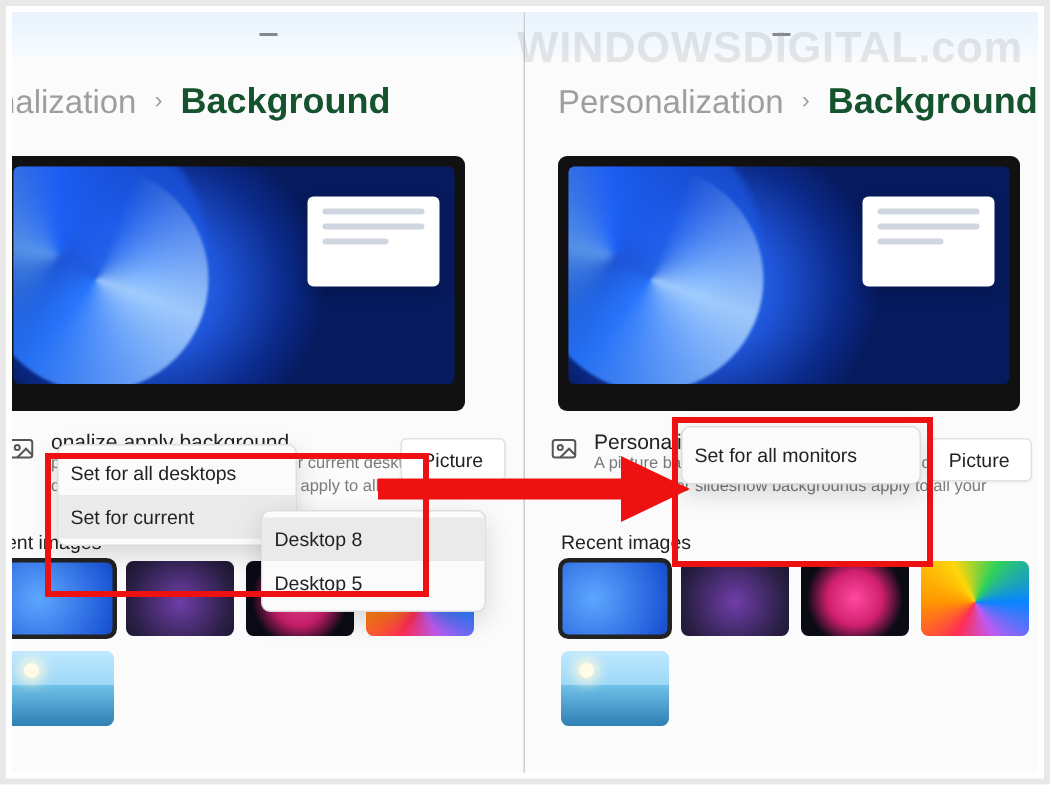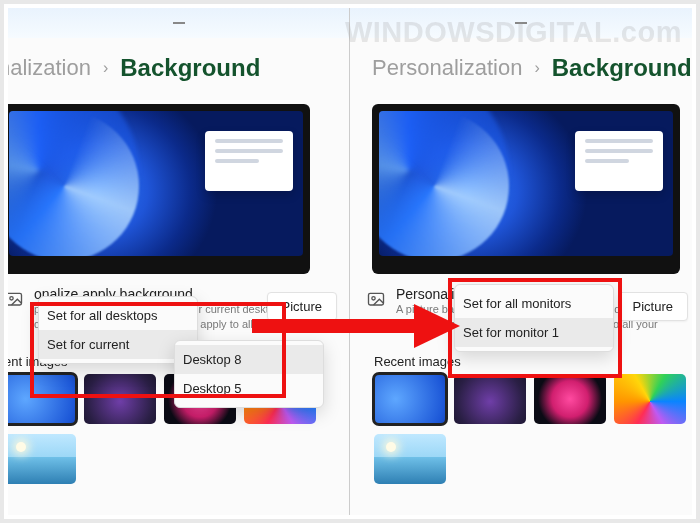--- a/index.html
+++ b/index.html
@@ -196,23 +196,20 @@
         <div class="thumb wp-rainbow"></div>
       </div>
       <div class="thumbs-row2">
         <div class="thumb wp-beach"></div>
       </div>
 
       <div class="menu" style="top:276px; left:104px; width:160px">
         <div class="menu-item">
             <span>Set for all monitors</span>
           </div>
-        <div class="menu-item hover">
-            <span>Set for monitor 1</span>
-          </div>
       </div>
 
       <div class="redbox" style="top:270px; left:98px; width:174px; height:100px"></div>
     </div>
   </div>
 
   <svg class="arrow" style="top:292px; left:240px" width="220" height="60">
     <defs></defs>
     <line x1="8" y1="30" x2="178" y2="30" stroke="#e11" stroke-width="14"></line>
     <polygon points="170,8 216,30 170,52" fill="#e11"></polygon>

